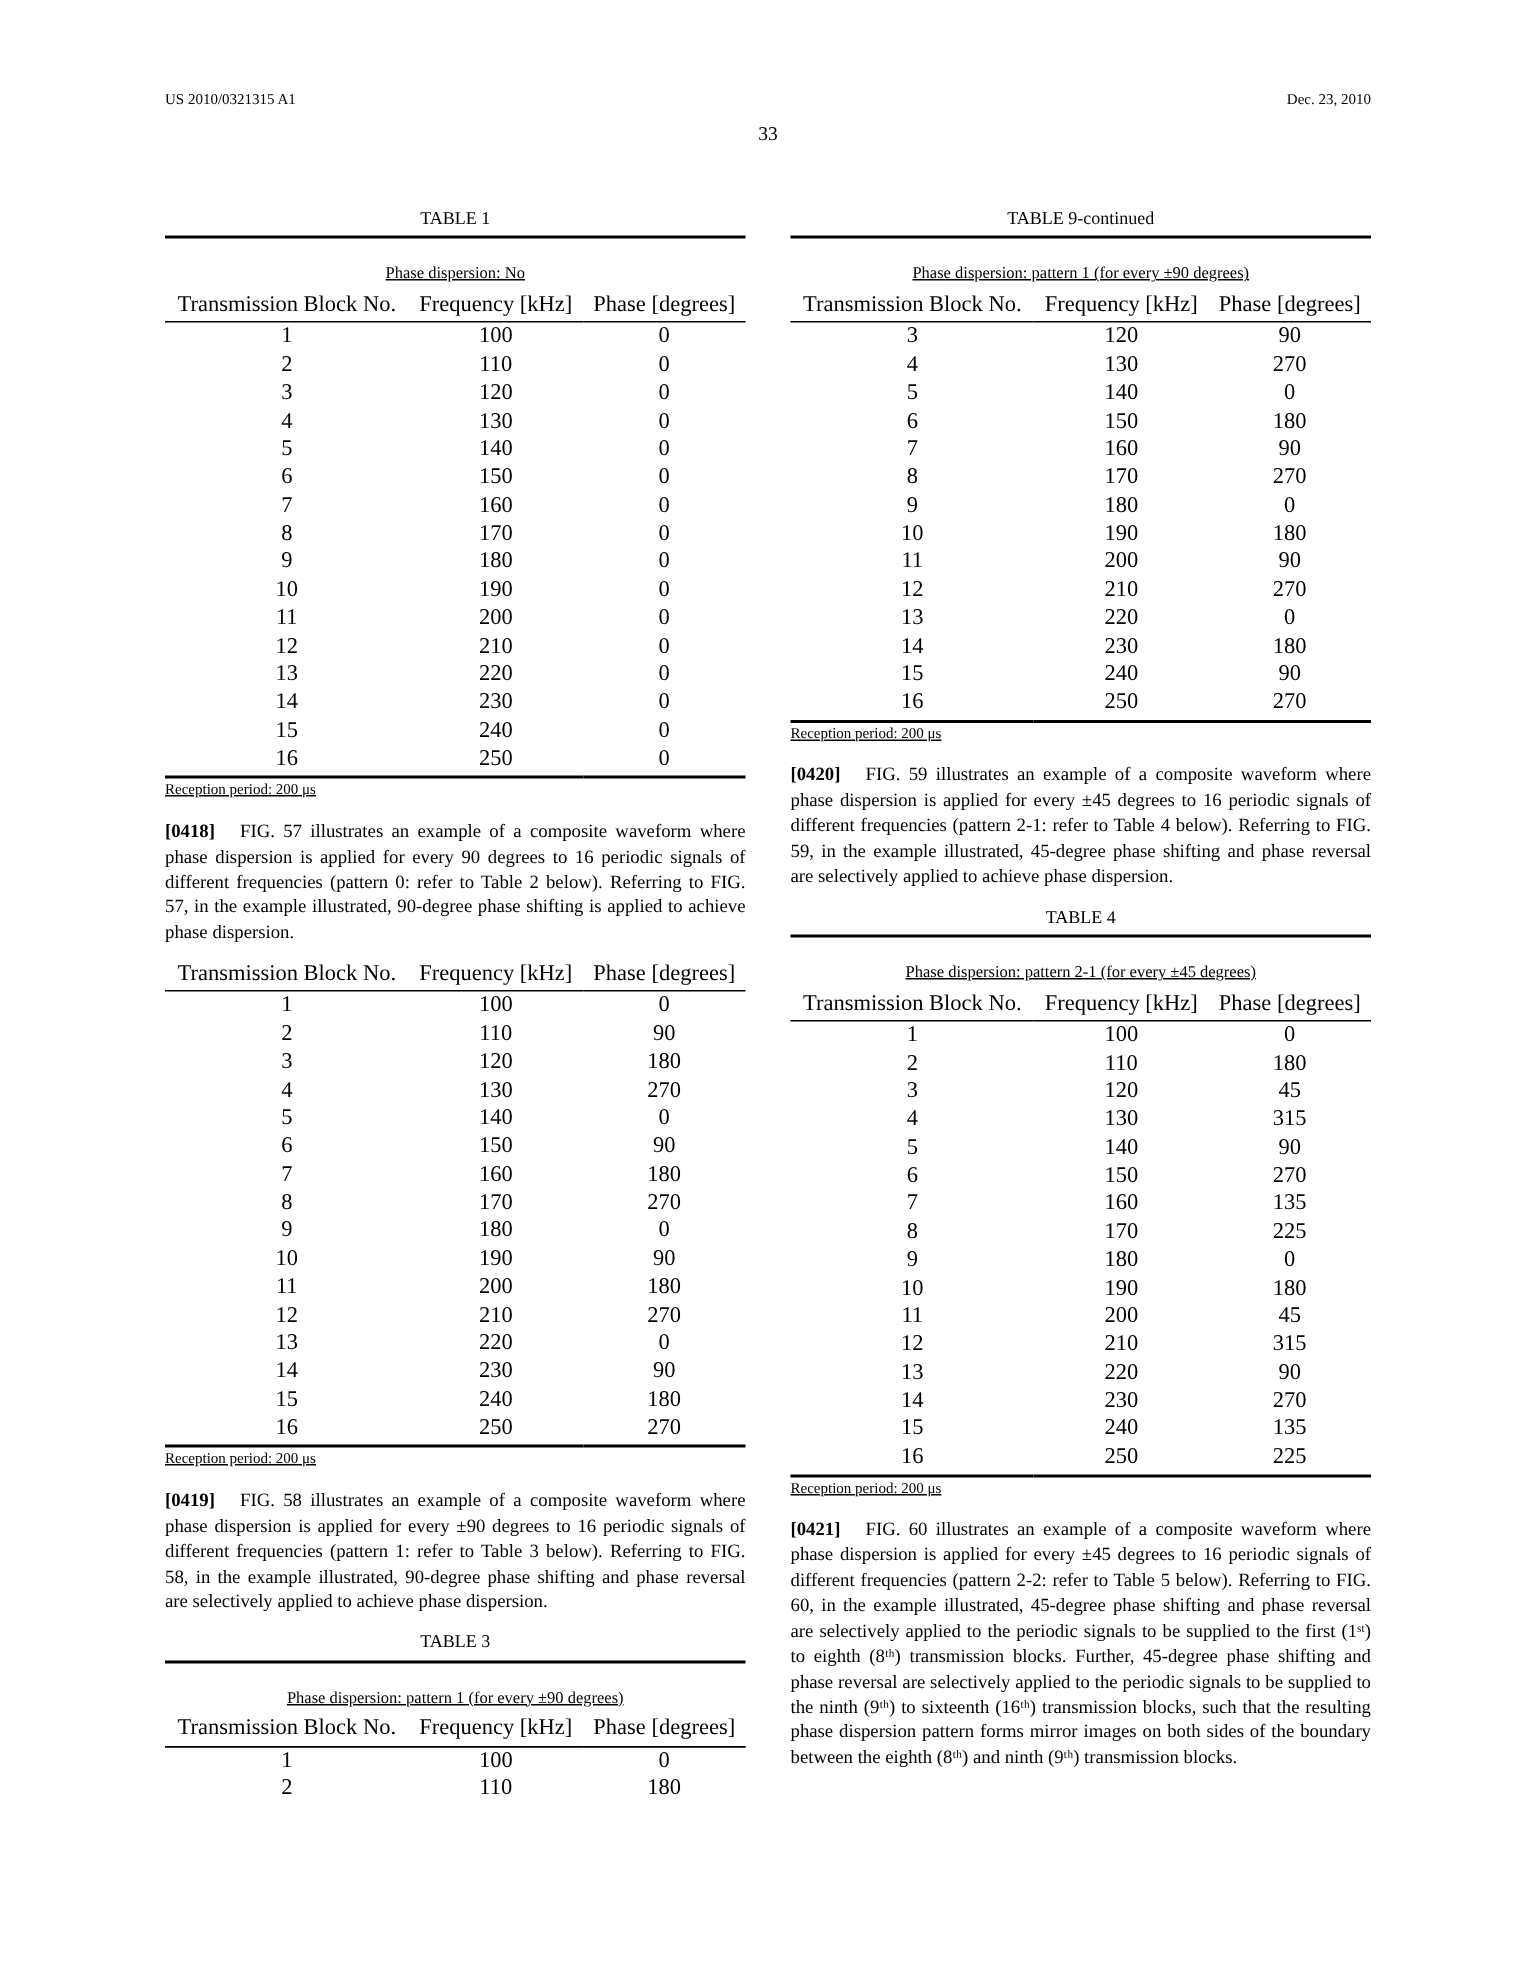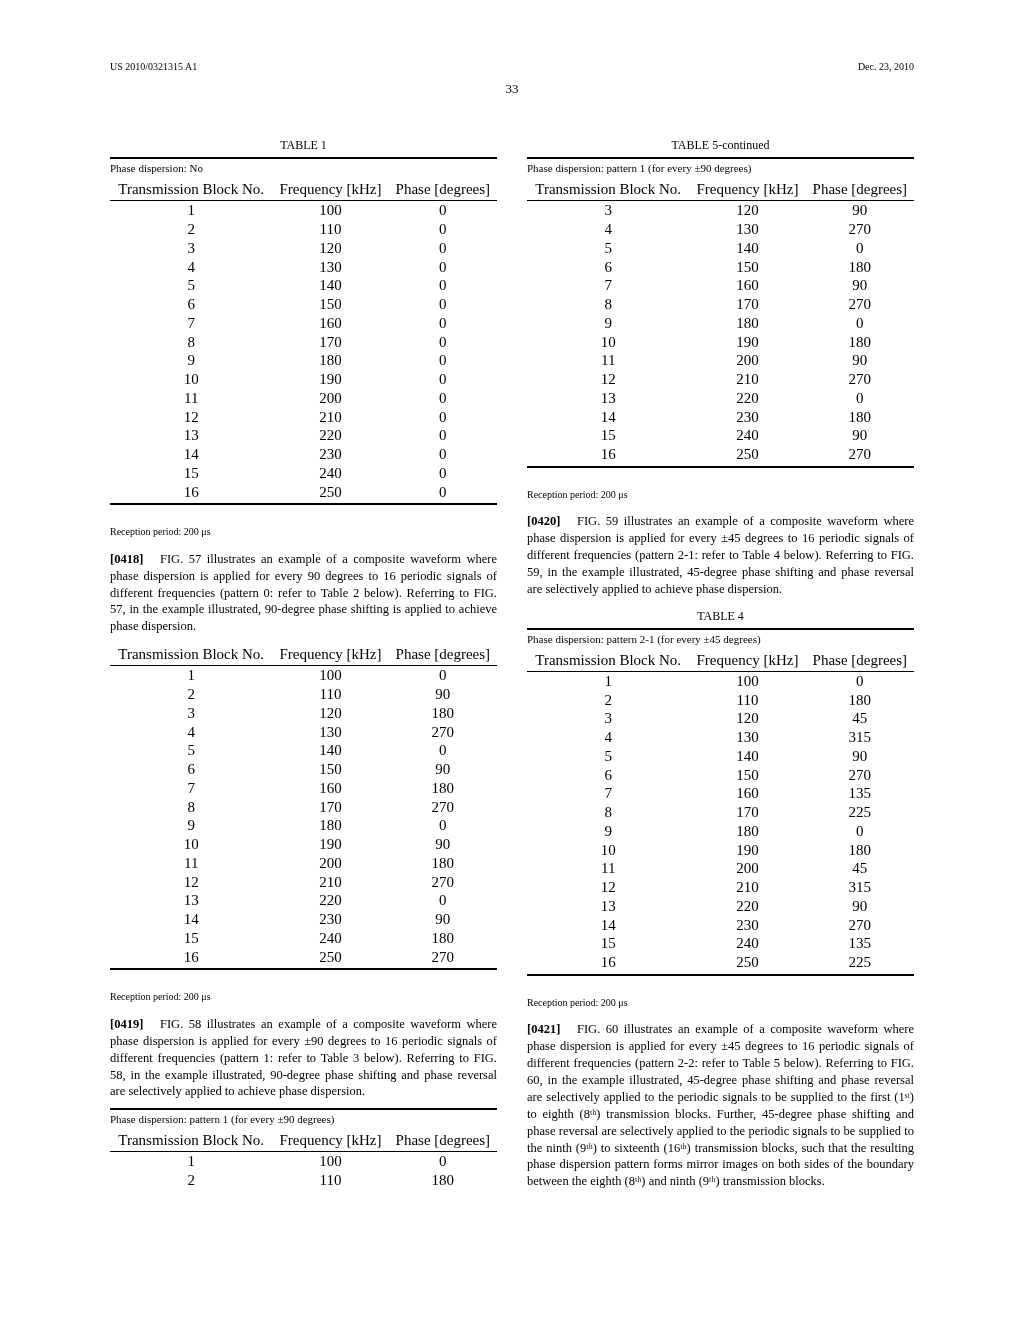--- a/index.html
+++ b/index.html
@@ -32,25 +32,26 @@
       flex: 1;
       min-width: 0;
     }
     .table-label {
       text-align: center;
       font-size: 12px;
       margin-top: 10px;
       margin-bottom: 4px;
     }
     .table-subtitle {
-      text-align: left;
+      text-align: center;
       font-size: 11px;
       border-top: 2px solid #000;
-      padding-top: 2px;
+      padding-top: 16px;
       margin-bottom: 2px;
+      text-decoration: underline;
     }
     table {
       width: 100%;
       border-collapse: collapse;
       font-size: 15px;
     }
     thead th {
       font-weight: normal;
       text-align: center;
       padding: 1px 4px;
@@ -63,22 +64,23 @@
       line-height: 1.25;
     }
     tbody tr:last-child td {
       padding-bottom: 2px;
     }
     .table-bottom {
       border-bottom: 2px solid #000;
     }
     .footnote {
       font-size: 10px;
-      margin-top: 20px;
+      margin-top: 1px;
       margin-bottom: 12px;
+      text-decoration: underline;
     }
     .para {
       text-align: justify;
       margin-bottom: 8px;
       font-size: 12.5px;
     }
     .para-num {
       font-weight: bold;
     }
   </style>
@@ -284,20 +286,21 @@
             <td>270</td>
           </tr>
         </tbody>
     </table>
     <div class="footnote">Reception period: 200 μs</div>
 
     <p class="para">
       <span class="para-num">[0419]</span>&nbsp;&nbsp;&nbsp;<span>FIG. 58 illustrates an example of a composite waveform where phase dispersion is applied for every ±90 degrees to 16 periodic signals of different frequencies (pattern 1: refer to Table 3 below). Referring to FIG. 58, in the example illustrated, 90-degree phase shifting and phase reversal are selectively applied to achieve phase dispersion.</span>
     </p>
 
+    <div class="table-label">TABLE 3</div>
     <div class="table-subtitle">Phase dispersion: pattern 1 (for every ±90 degrees)</div>
     <table>
       <thead>
         <tr>
           <th>Transmission Block No.</th>
           <th>Frequency [kHz]</th>
           <th>Phase [degrees]</th>
         </tr>
       </thead>
       <tbody>
@@ -311,21 +314,21 @@
             <td>110</td>
             <td>180</td>
           </tr>
         </tbody>
     </table>
 
   </div>
 
   <div class="col">
 
-    <div class="table-label">TABLE 5-continued</div>
+    <div class="table-label">TABLE 9-continued</div>
     <div class="table-subtitle">Phase dispersion: pattern 1 (for every ±90 degrees)</div>
     <table>
       <thead>
         <tr>
           <th>Transmission Block No.</th>
           <th>Frequency [kHz]</th>
           <th>Phase [degrees]</th>
         </tr>
       </thead>
       <tbody class="table-bottom">

